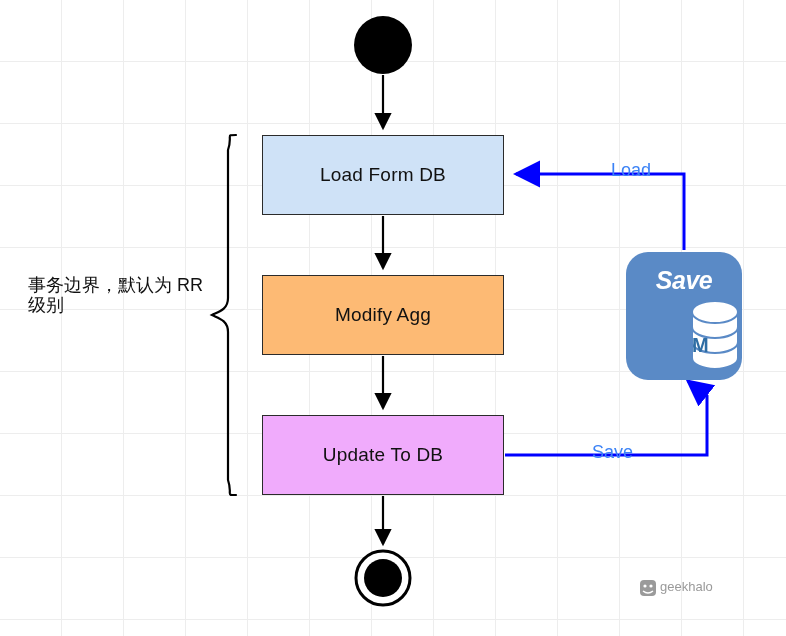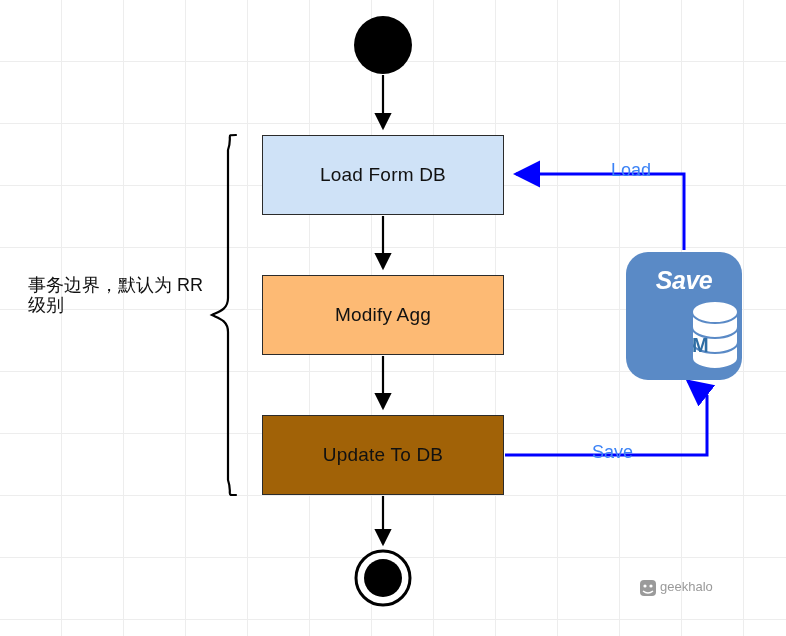--- a/index.html
+++ b/index.html
@@ -35,21 +35,21 @@
     border: 1px solid #2b2b2b;
     display: flex;
     align-items: center;
     justify-content: center;
     font-size: 19px;
     color: #111111;
     letter-spacing: 0.2px;
   }
   #node-load { left: 262px; top: 135px; width: 242px; height: 80px; background: #cfe2f7; }
   #node-modify { left: 262px; top: 275px; width: 242px; height: 80px; background: #fdba74; }
-  #node-update { left: 262px; top: 415px; width: 242px; height: 80px; background: #a16207; }
+  #node-update { left: 262px; top: 415px; width: 242px; height: 80px; background: #f0abfc; }
 
   .edge-label {
     position: absolute;
     font-size: 18px;
     color: #3b82f6;
     white-space: nowrap;
   }
   #label-load { left: 611px; top: 160px; }
   #label-save { left: 592px; top: 442px; text-align: center; }
 

